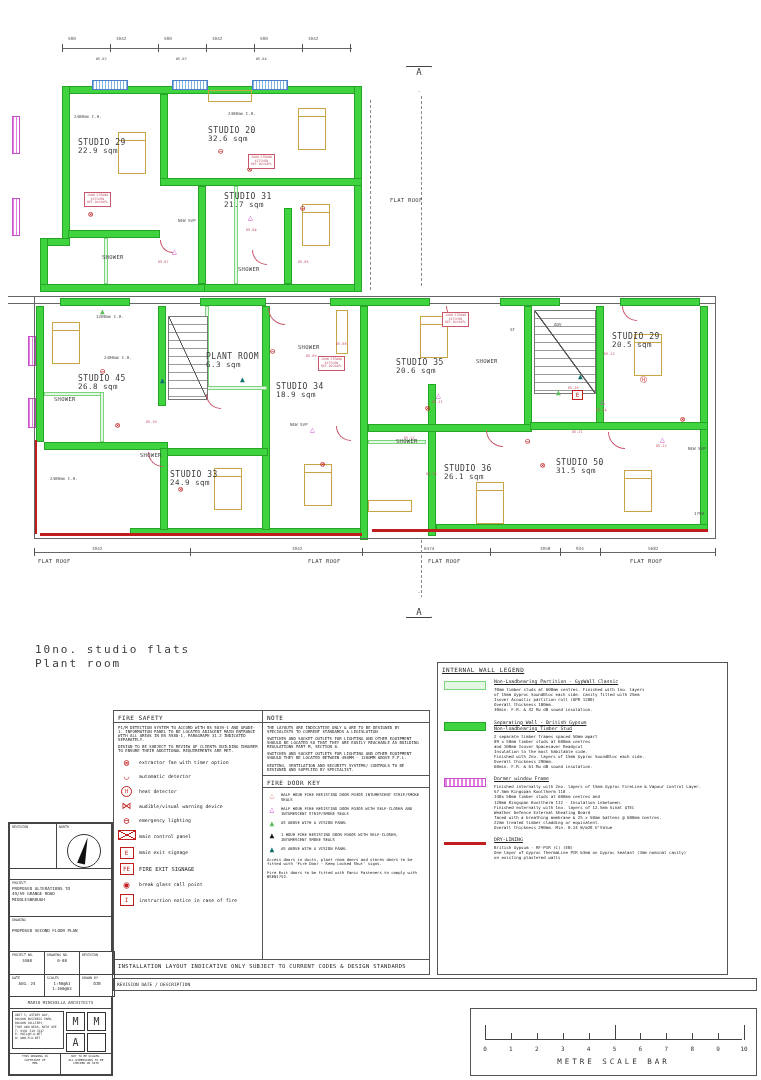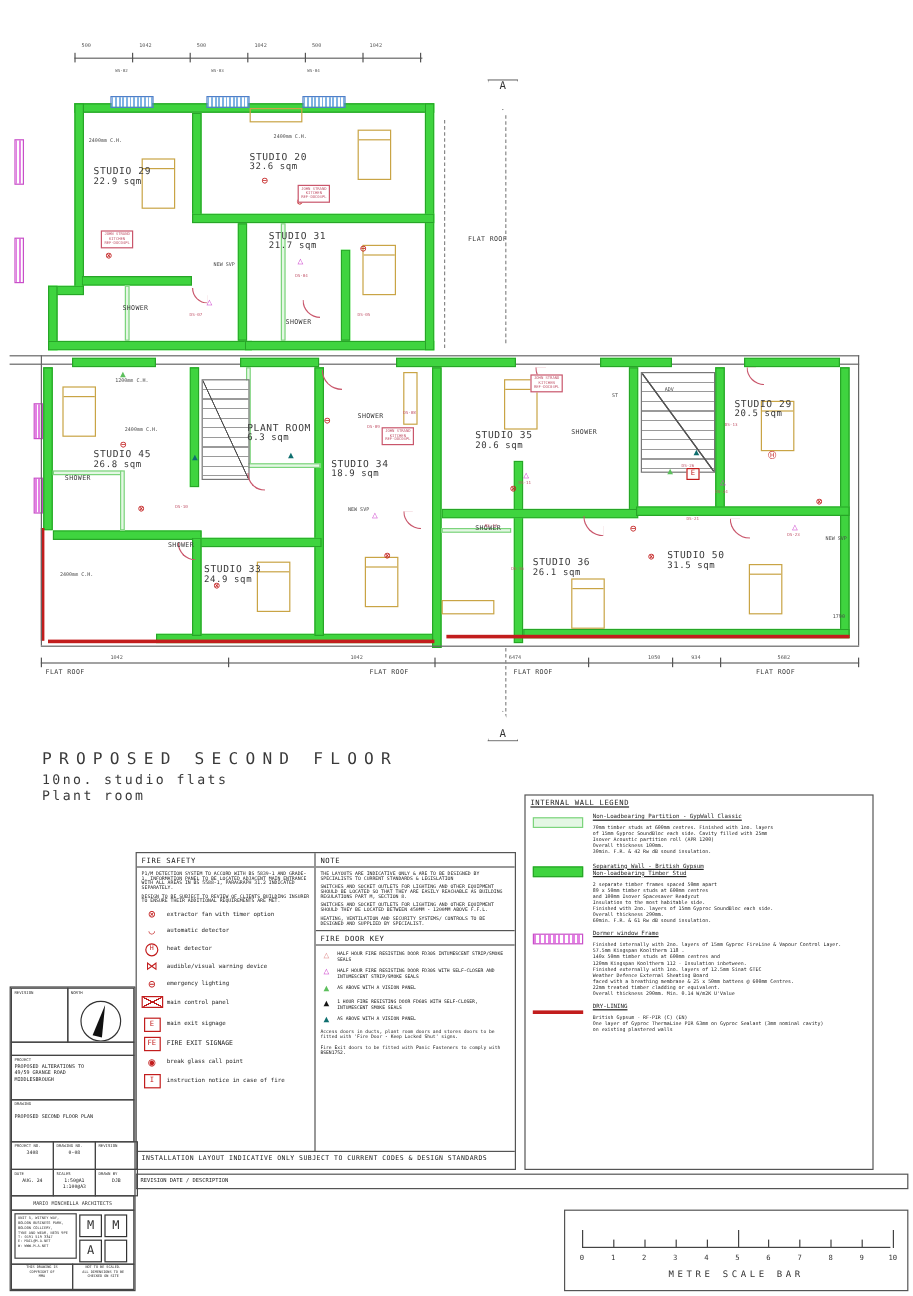--- a/index.html
+++ b/index.html
@@ -326,21 +326,20 @@
 KITCHEN
 REF-DOC04PL</div>
       <div class="strand" style="left: 318px; top: 356px; white-space: pre-line;">JOHN STRAND
 KITCHEN
 REF-DOC04PL</div>
       <div class="strand" style="left: 442px; top: 312px; white-space: pre-line;">JOHN STRAND
 KITCHEN
 REF-DOC04PL</div>
     </div>
 
-  <div class="t1">PROPOSED SECOND FLOOR</div>
   <div class="t2">10no. studio flats</div>
   <div class="t3">Plant room</div>
 
   <div class="panel" id="legendbox" style="left:437px;top:662px;width:291px;height:313px;">
     <div class="hdr"><u>INTERNAL WALL LEGEND</u></div>
     <div id="legend-entries">
         <div class="lg-entry">
           <div class="lg-sw">
             <div class="sw sw-partition"></div>
           </div>

